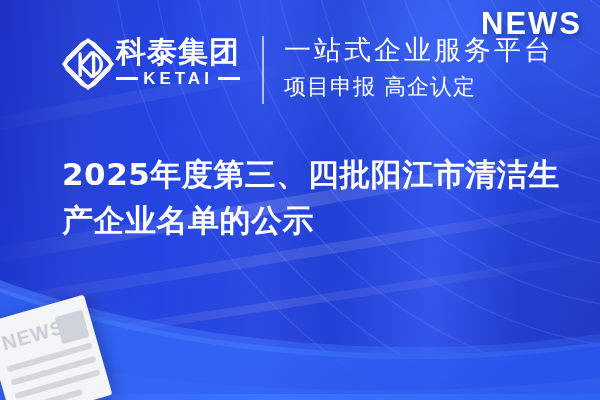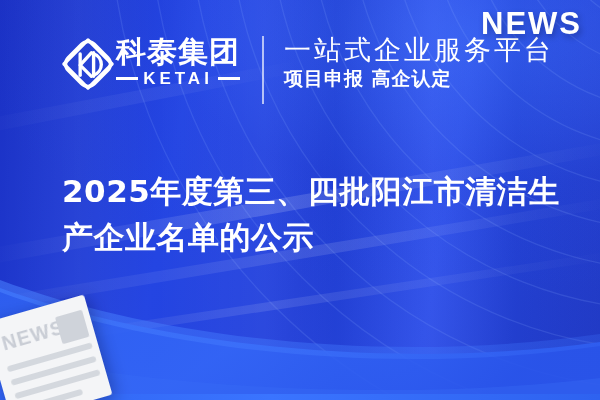--- a/index.html
+++ b/index.html
@@ -127,25 +127,26 @@
     color: #ffffff;
     font-size: 27px;
     letter-spacing: 3px;
     line-height: 1.2;
     white-space: nowrap;
     font-family: "DejaVu Sans", "Liberation Sans", sans-serif;
     text-align: right;
   }
   .tagline-sub {
     color: #ffffff;
-    font-size: 19px;
+    font-size: 22px;
     letter-spacing: 1px;
+    margin-top: 6px;
     white-space: nowrap;
     font-family: "DejaVu Serif", "Liberation Serif", serif;
-    font-weight: 700;
+    font-weight: 400;
   }
 
   
   .news-word {
     position: absolute;
     top: 6px;
     right: 18px;
     color: #ffffff;
     font-size: 31px;
     font-weight: 700;
@@ -159,21 +160,20 @@
     position: absolute;
     left: 62px;
     top: 152px;
     width: 510px;
     color: #ffffff;
     font-size: 31px;
     font-weight: 700;
     line-height: 1.48;
     letter-spacing: 0.5px;
     font-family: "DejaVu Sans", "Liberation Sans", sans-serif;
-    margin-top: 17px;
   }
 
   
   .newspaper {
     position: absolute;
     left: -8px;
     bottom: -14px;
     width: 118px;
     height: 112px;
     transform: rotate(-16deg);

